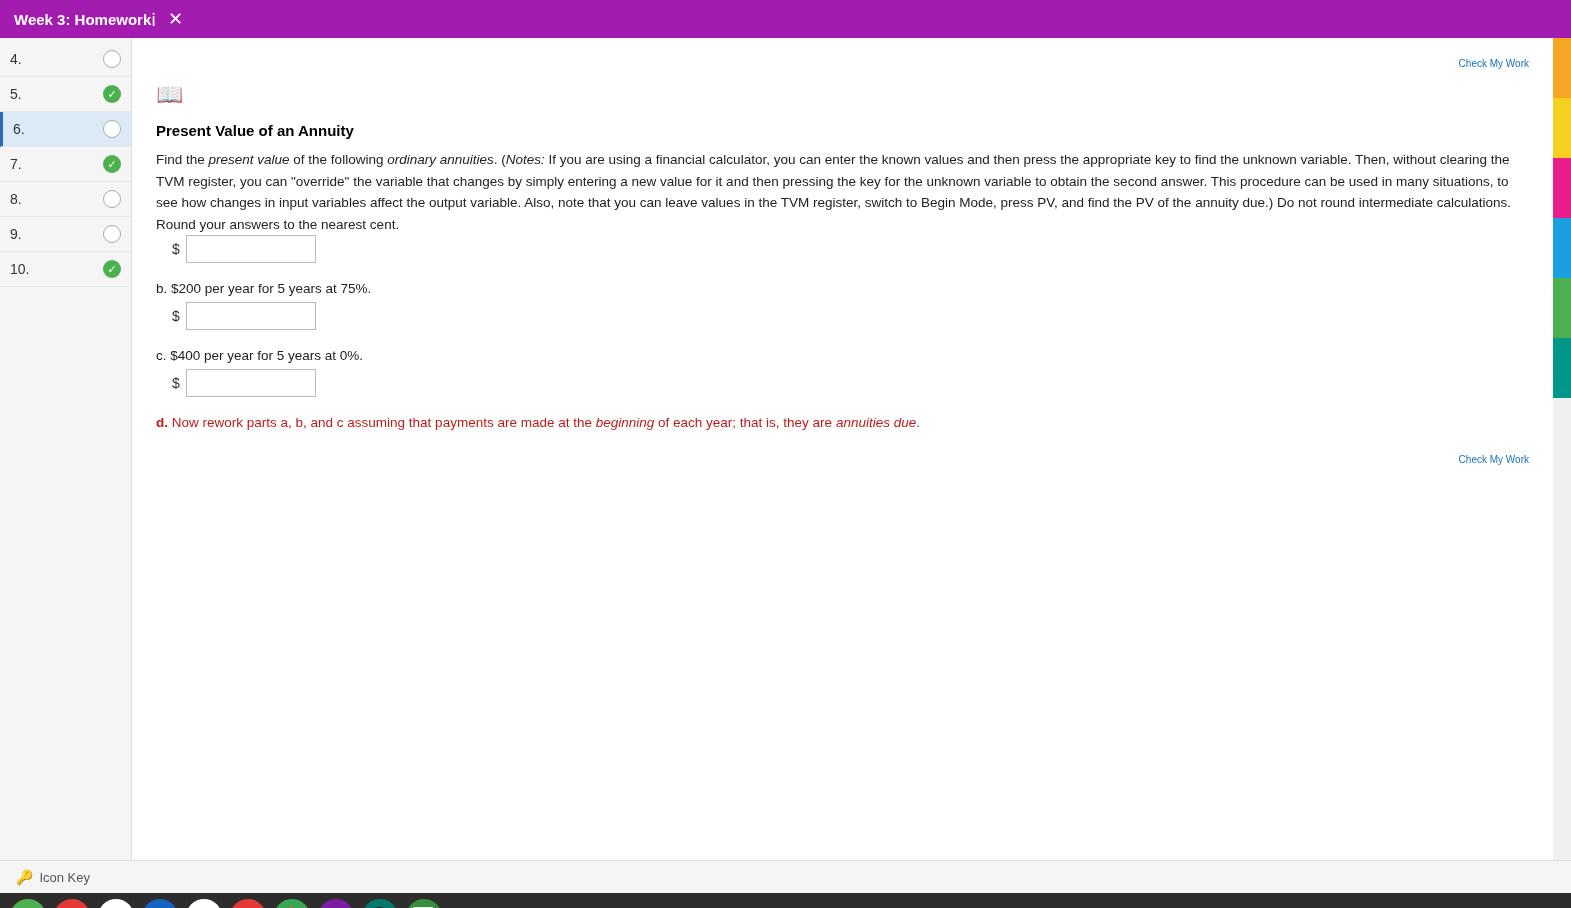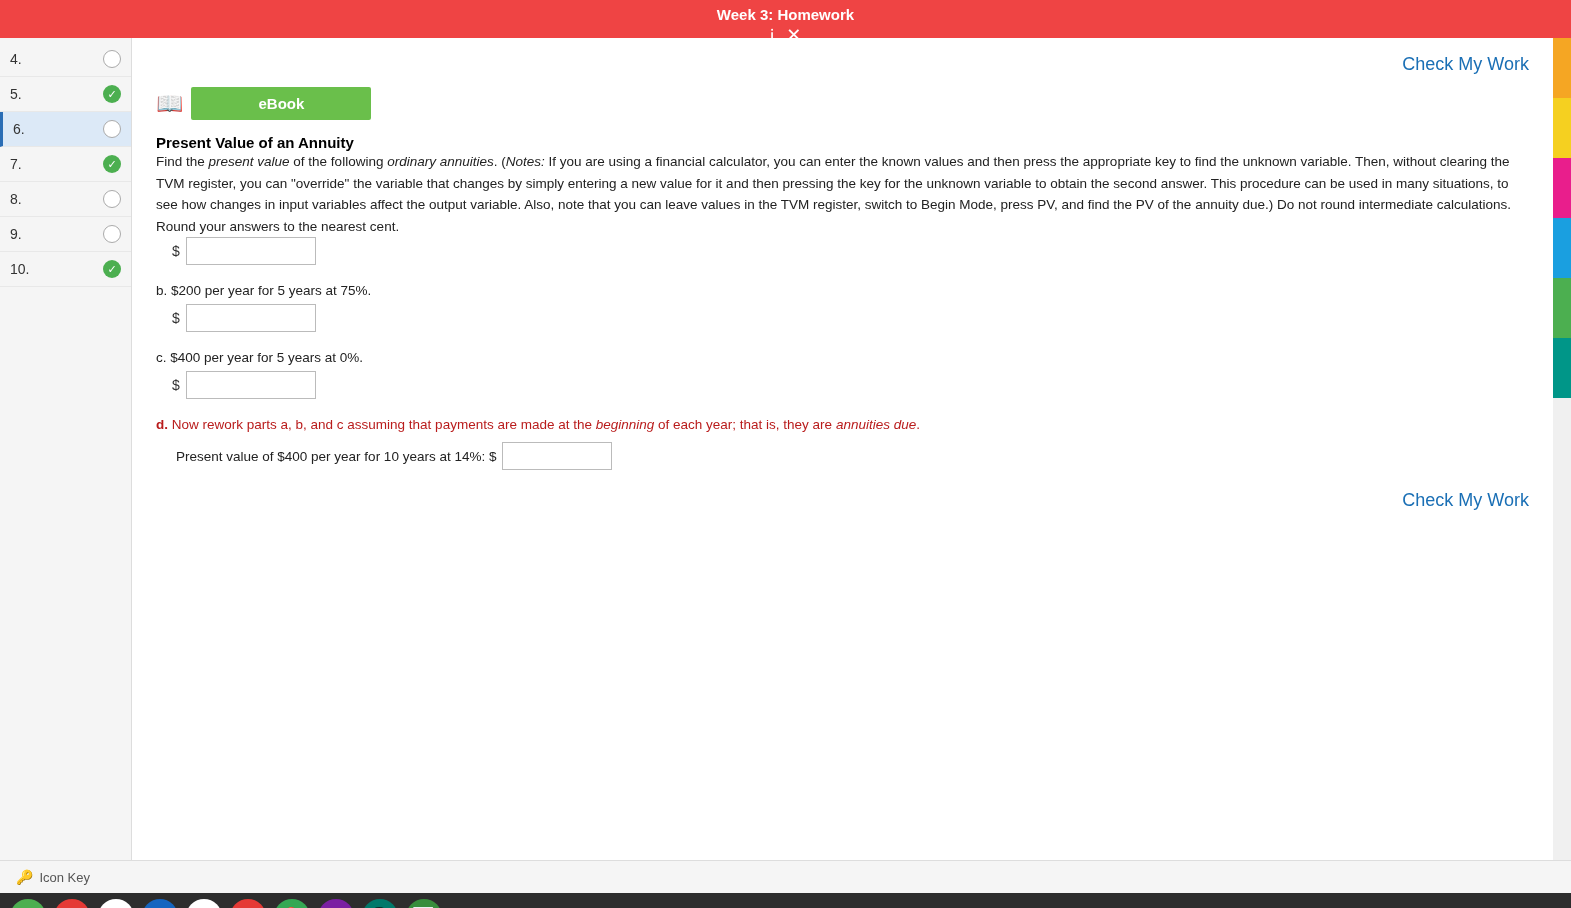--- a/index.html
+++ b/index.html
@@ -7,27 +7,26 @@
       font-family: Arial, sans-serif;
       font-size: 14px;
       background: #e0e0e0;
       width: 1571px;
       height: 908px;
       overflow: hidden;
     }
 
     
     .title-bar {
-      background: #ef4444;
+      background: #a21caf;
       color: white;
       display: flex;
       align-items: center;
       padding: 6px 14px;
       height: 38px;
-      flex-direction: column;
     }
     .title-bar-title {
       font-size: 15px;
       font-weight: bold;
     }
     .title-bar-icons {
       display: flex;
       gap: 12px;
       align-items: center;
     }
@@ -96,21 +95,21 @@
       position: relative;
     }
 
     .check-my-work-top {
       text-align: right;
       margin-bottom: 12px;
     }
     .check-my-work-link {
       color: #1a6fb5;
       text-decoration: none;
-      font-size: 18px;
+      font-size: 10px;
       cursor: pointer;
     }
 
     
     .ebook-bar {
       display: flex;
       align-items: center;
       margin-bottom: 14px;
     }
     .ebook-icon {
@@ -126,21 +125,21 @@
       font-size: 15px;
       font-weight: bold;
       cursor: pointer;
       border-radius: 2px;
       min-width: 180px;
     }
 
     .section-title {
       font-weight: bold;
       font-size: 15px;
-      margin-bottom: 0;
+      margin-bottom: 10px;
     }
     .description {
       font-size: 13.5px;
       line-height: 1.6;
       color: #222;
     }
     .description em {
       font-style: italic;
     }
 
@@ -301,21 +300,20 @@
   </div>
 
   <div class="content-area">
 
     <div class="check-my-work-top">
       <a class="check-my-work-link">Check My Work</a>
     </div>
 
     <div class="ebook-bar">
       <span class="ebook-icon">📖</span>
-      <button class="ebook-btn">eBook</button>
     </div>
 
     <div class="section-title">Present Value of an Annuity</div>
 
     <div class="description">
       Find the <em>present value</em> of the following <em>ordinary annuities</em>. (<em>Notes:</em> If you are using a financial calculator, you can enter the known values and then press the appropriate key to find the unknown variable. Then, without clearing the TVM register, you can "override" the variable that changes by simply entering a new value for it and then pressing the key for the unknown variable to obtain the second answer. This procedure can be used in many situations, to see how changes in input variables affect the output variable. Also, note that you can leave values in the TVM register, switch to Begin Mode, press PV, and find the PV of the annuity due.) Do not round intermediate calculations. Round your answers to the nearest cent.
     </div>
 
     <div class="question-part">
       <div class="input-row">
@@ -338,24 +336,20 @@
         <span class="dollar-sign">$</span>
         <input type="text" class="answer-input" style="">
       </div>
     </div>
 
     <div class="question-part">
       <div class="part-d-label">
         <strong>d.</strong> Now rework parts a, b, and c assuming that payments are made at the <em>beginning</em> of each year; that is, they are <em>annuities due</em>.
       </div>
       <div class="part-d-rows">
-        <div class="part-d-row">
-          <span class="part-d-row-label">Present value of $400 per year for 10 years at 14%: $</span>
-          <input type="text" class="part-d-input" style="">
-        </div>
       </div>
     </div>
 
     <div class="check-my-work-bottom">
       <a class="check-my-work-link">Check My Work</a>
     </div>
   </div>
 
   <div class="right-accent">
     <div class="accent-orange"></div>

